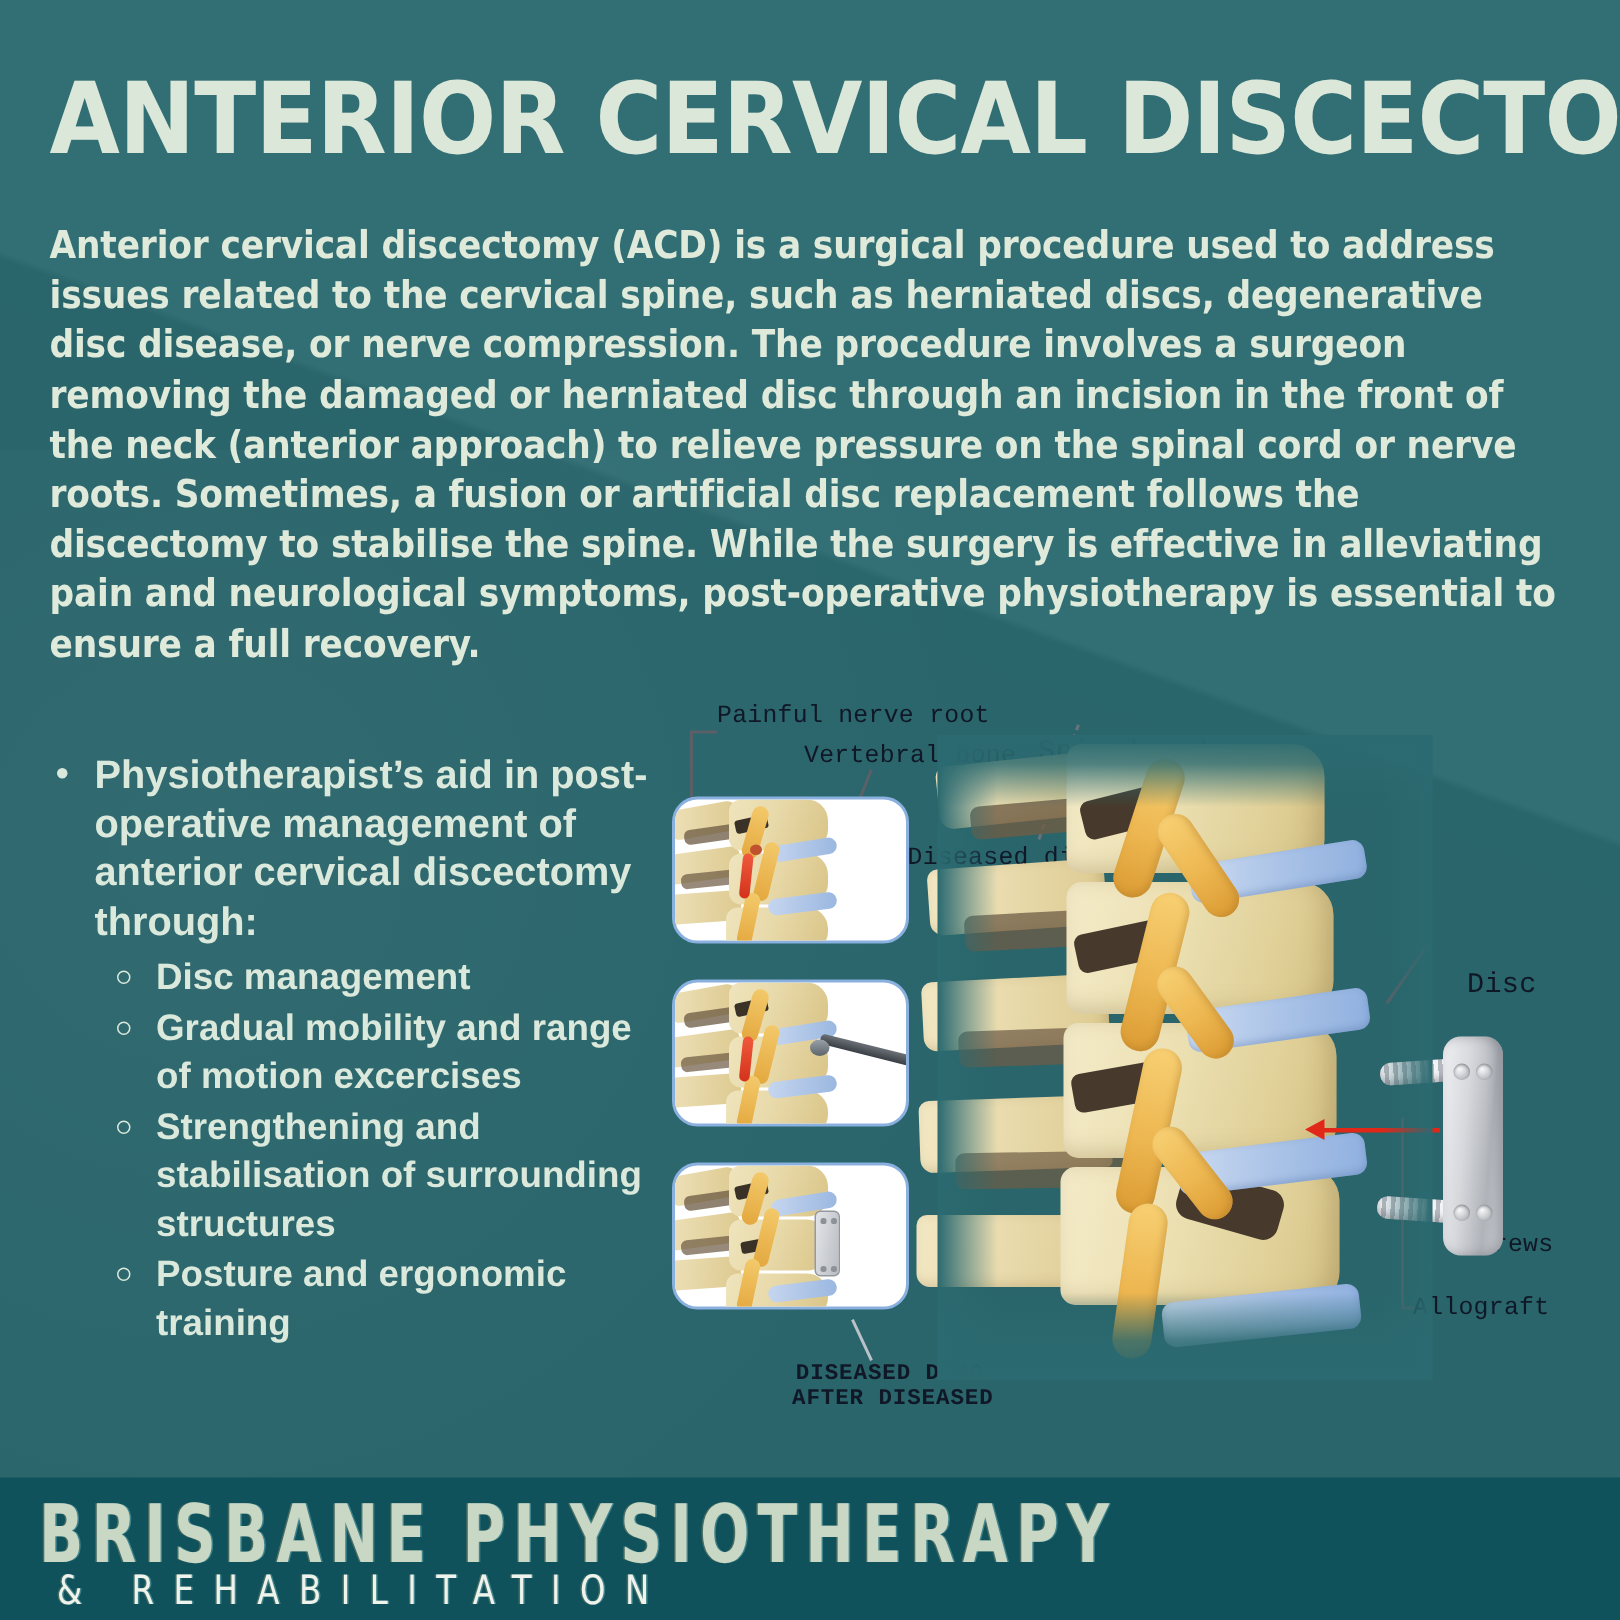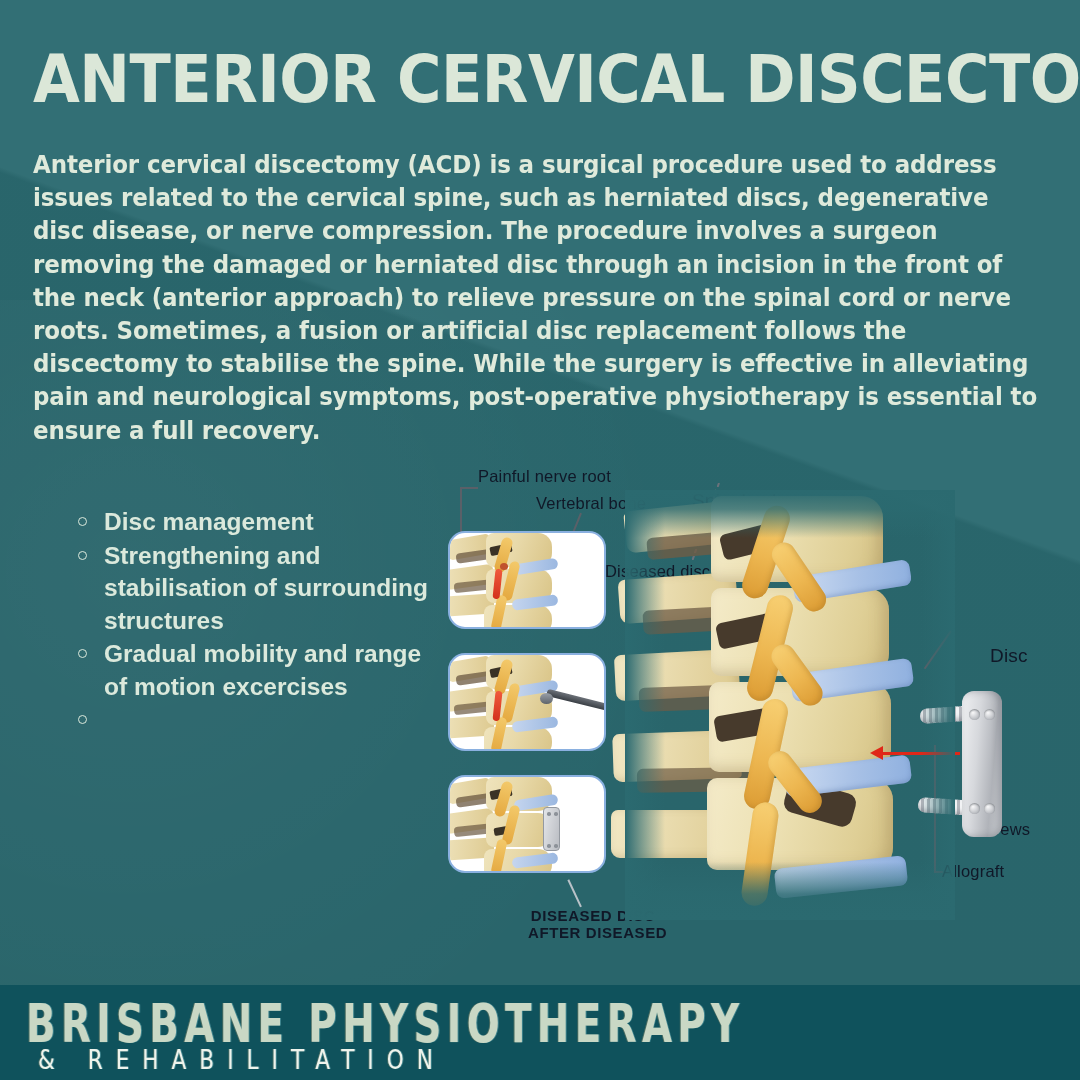--- a/index.html
+++ b/index.html
@@ -62,21 +62,21 @@
     position:absolute; left:0px; top:11px; width:9px; height:9px;
     border-radius:50%; border:1.8px solid #dbe9dc; background:transparent;
   }
 
   
   #figure { position:absolute; left:430px; top:445px; width:650px; height:510px; }
 
   
   .lbl {
     position:absolute; color:#101828; font-size:16.5px;
-    font-family:Liberation Sans, sans-serif;
+    font-family:Liberation Mono, monospace;
     white-space:nowrap; letter-spacing:.2px;
   }
   .lbl.big { font-size:19px;margin-top:32px; }
   .lbl.caps { font-size:15px; font-weight:bold; line-height:17px; letter-spacing:.6px; text-align:center; }
 
   .leader { position:absolute; background:#5a6068; }
 
   
   .inset {
     position:absolute; width:158px; height:98px;
@@ -232,55 +232,60 @@
 <div id="bg">
   <div class="diag"></div>
   <div class="diag2"></div>
 </div>
 
 <h1 id="title">ANTERIOR CERVICAL DISCECTOMY</h1>
 
 <p id="intro">Anterior cervical discectomy (ACD) is a surgical procedure used to address issues related to the cervical spine, such as herniated discs, degenerative disc disease, or nerve compression. The procedure involves a surgeon removing the damaged or herniated disc through an incision in the front of the neck (anterior approach) to relieve pressure on the spinal cord or nerve roots. Sometimes, a fusion or artificial disc replacement follows the discectomy to stabilise the spine. While the surgery is effective in alleviating pain and neurological symptoms, post-operative physiotherapy is essential to ensure a full recovery.</p>
 
 <div id="bullets">
+  <div class="lvl1">
+    <span class="dot"></span>
+    <span>Physiotherapist’s aid in post-operative management of anterior cervical discectomy through:</span>
+  </div>
   <div class="lvl2-wrap">
     <div class="lvl2">
       <span class="ring"></span>
       <span>Disc management</span>
     </div>
     <div class="lvl2">
       <span class="ring"></span>
-      <span>Strengthening and stabilisation of surrounding structures</span>
+      <span>Gradual mobility and range of motion excercises</span>
     </div>
     <div class="lvl2">
       <span class="ring"></span>
-      <span>Gradual mobility and range of motion excercises</span>
+      <span>Strengthening and stabilisation of surrounding structures</span>
     </div>
     <div class="lvl2">
       <span class="ring"></span>
+      <span>Posture and ergonomic training</span>
     </div>
   </div>
 </div>
 
 <div id="figure">
 
   <div class="lbl" style="left:48px; top:22px;">Painful nerve root</div>
   <div class="leader" style="left:30px; top:42px; width:1.6px; height:52px;"></div>
   <div class="leader" style="left:30px; top:42px; width:18px; height:1.6px;"></div>
 
   <div class="lbl" style="left:106px; top:49px;">Vertebral bone</div>
   <div class="leader" style="left:150px; top:68px; width:1.6px; height:62px; transform:rotate(22deg); transform-origin:top center;"></div>
 
   <div class="lbl" style="left:175px; top:117px;">Diseased disc</div>
   <div class="leader" style="left:108px; top:130px; width:66px; height:1.6px;"></div>
 
   <div class="lbl big" style="left:262px; top:13px;">Spinal column</div>
   <div class="leader" style="left:288px; top:38px; width:1.8px; height:82px; transform:rotate(19deg); transform-origin:top center; background:repeating-linear-gradient(180deg,#6b717a 0px,#6b717a 4px,transparent 4px,transparent 7px);"></div>
 
-  <div class="lbl big" style="left:560px; top:168px;text-align:right;">Disc</div>
+  <div class="lbl big" style="left:548px; top:168px;text-align:right;">Disc</div>
   <div class="leader" style="left:520px; top:186px; width:1.6px; height:46px; transform:rotate(35deg); transform-origin:top center;"></div>
 
   <div class="lbl" style="left:545px; top:375px;">Screws</div>
   <div class="leader" style="left:536px; top:300px; width:1.6px; height:84px;"></div>
   <div class="leader" style="left:536px; top:384px; width:10px; height:1.6px;"></div>
 
   <div class="lbl" style="left:512px; top:417px;">Allograft</div>
   <div class="leader" style="left:504px; top:300px; width:1.6px; height:126px;"></div>
   <div class="leader" style="left:504px; top:426px; width:9px; height:1.6px;"></div>
 

